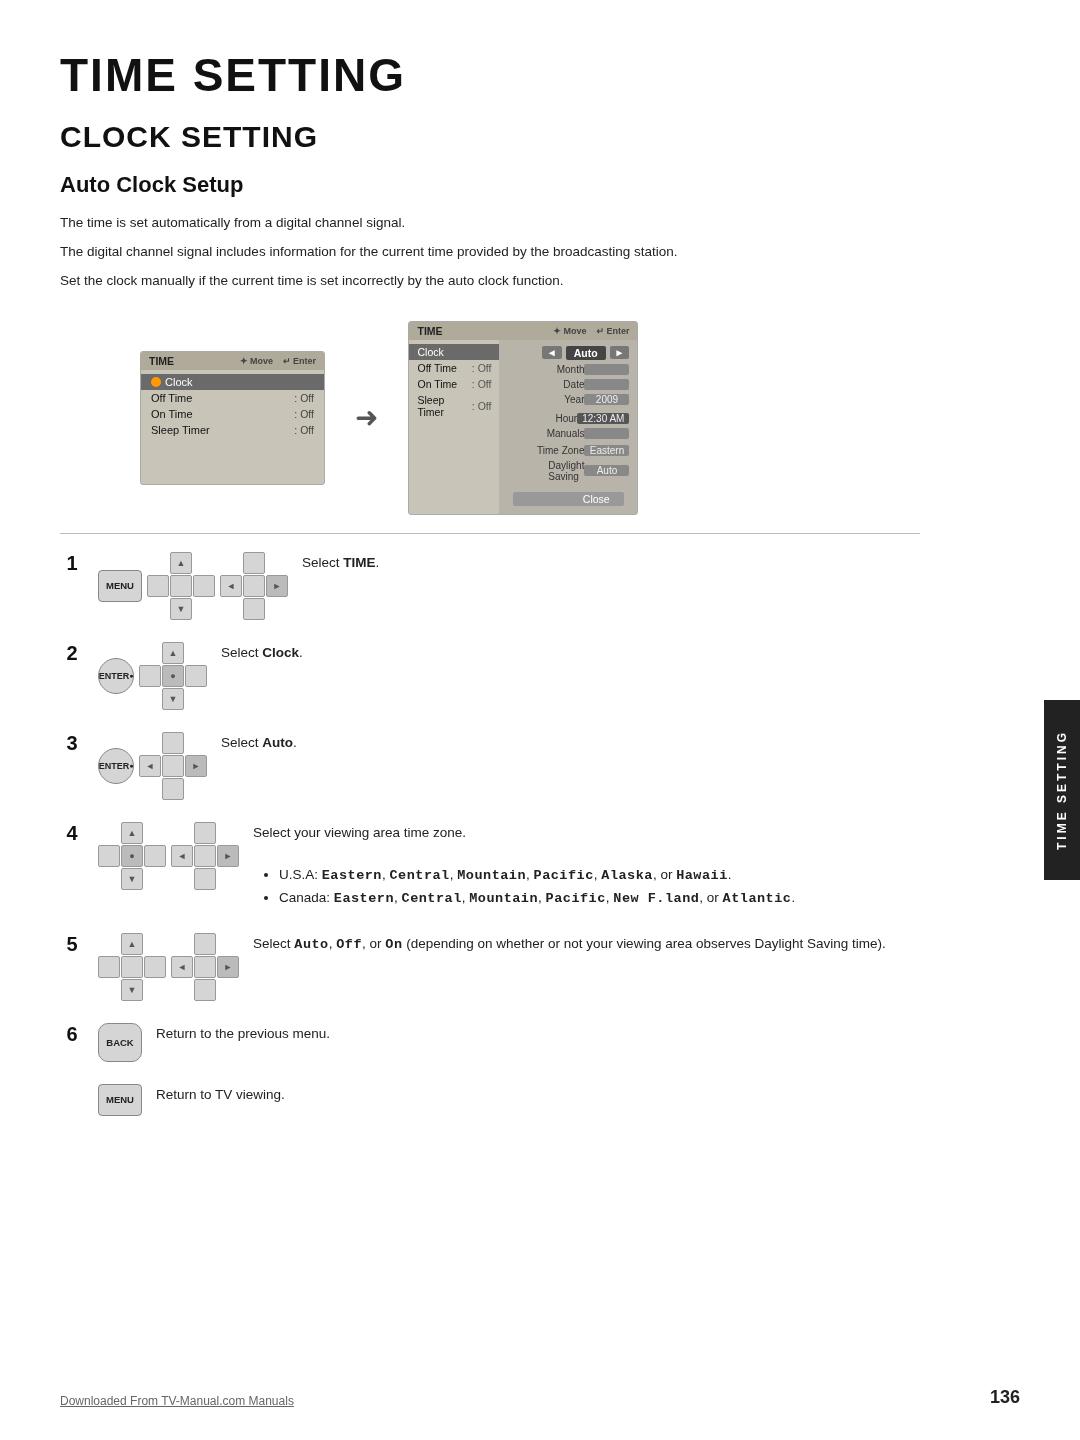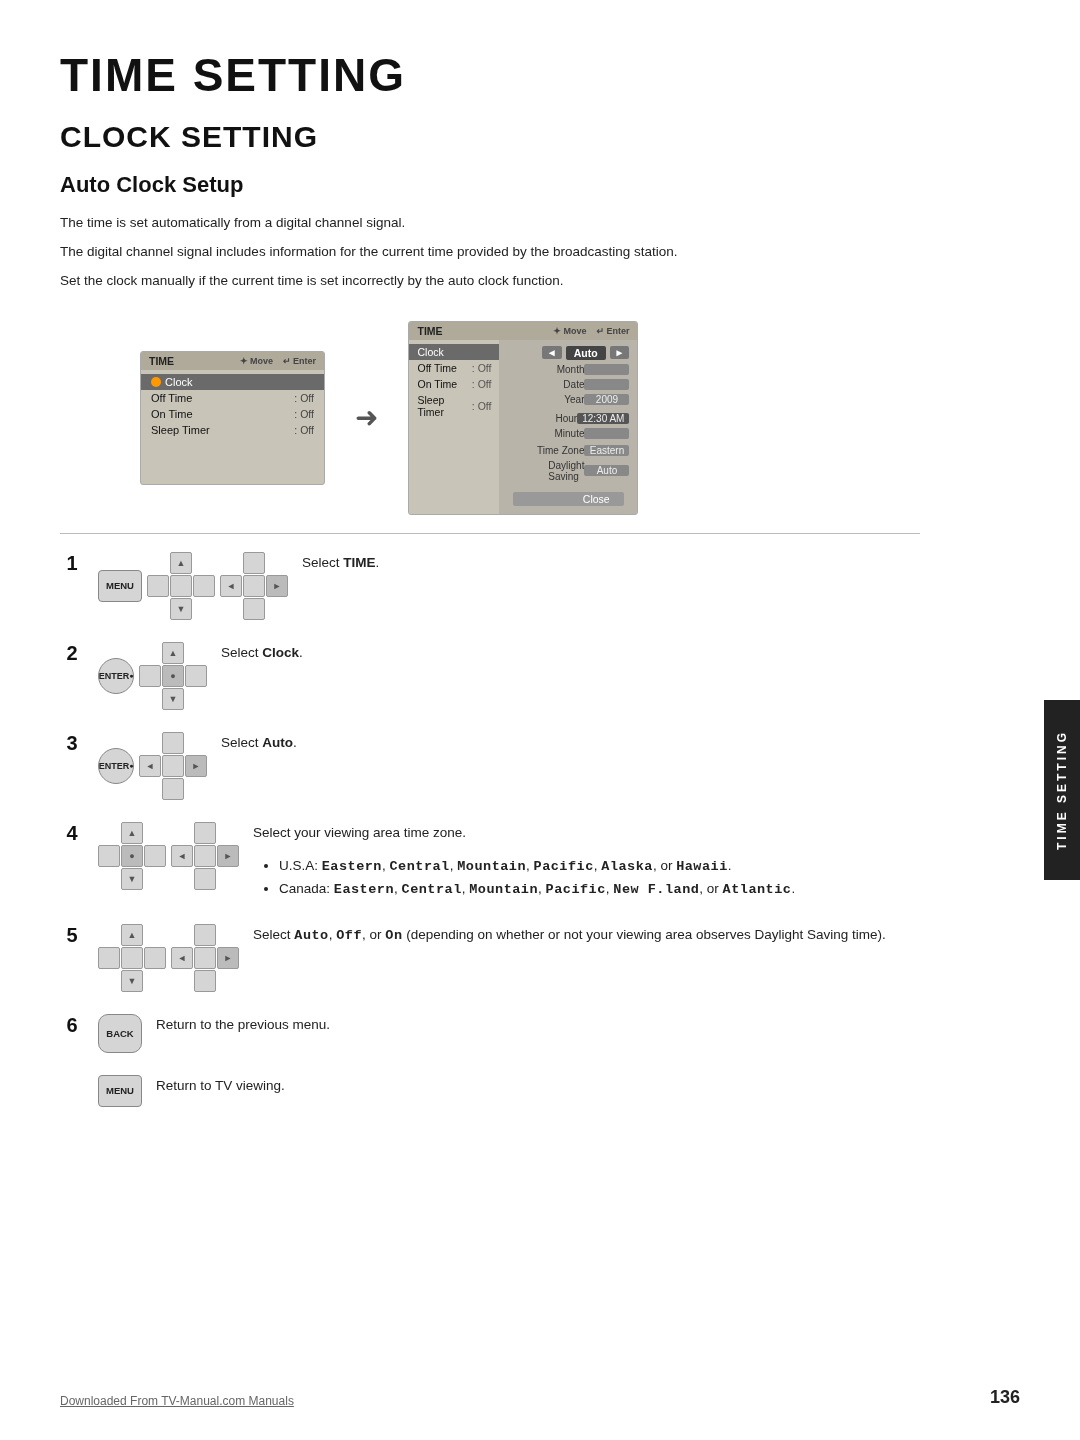--- a/index.html
+++ b/index.html
@@ -282,21 +282,21 @@
     }
 
     .step-text .mono {
       font-family: 'Courier New', monospace;
       font-weight: bold;
       letter-spacing: 0.5px;
     }
 
     .bullet-list {
       margin-left: 10px;
-      margin-top: 11px;
+      margin-top: 20px;
     }
 
     .bullet-list li {
       list-style: disc;
       margin-left: 16px;
       font-size: 13.5px;
       line-height: 1.65;
     }
 
     
@@ -506,21 +506,21 @@
           <div class="exp-right-row">
             <span class="r-label">Year</span>
             <span class="r-value">&nbsp;2009&nbsp;</span>
           </div>
           <div style="height:4px;"></div>
           <div class="exp-right-row">
             <span class="r-label">Hour</span>
             <span class="r-value highlight">12:30 AM</span>
           </div>
           <div class="exp-right-row">
-            <span class="r-label">Minute</span>
+            <span class="r-label">Manuals</span>
             <span class="r-value">&nbsp;&nbsp;&nbsp;&nbsp;</span>
           </div>
           <div style="height:2px;"></div>
           <div class="exp-right-row">
             <span class="r-label">Time Zone</span>
             <span class="r-value">Eastern</span>
           </div>
           <div class="exp-right-row">
             <span class="r-label">Daylight<br>Saving</span>
             <span class="r-value">Auto</span>

